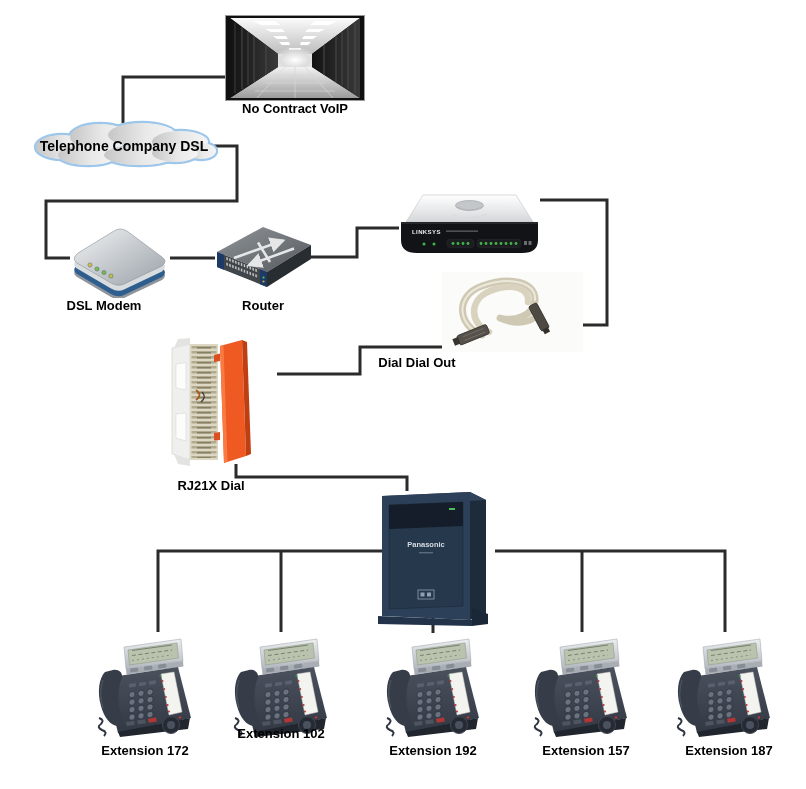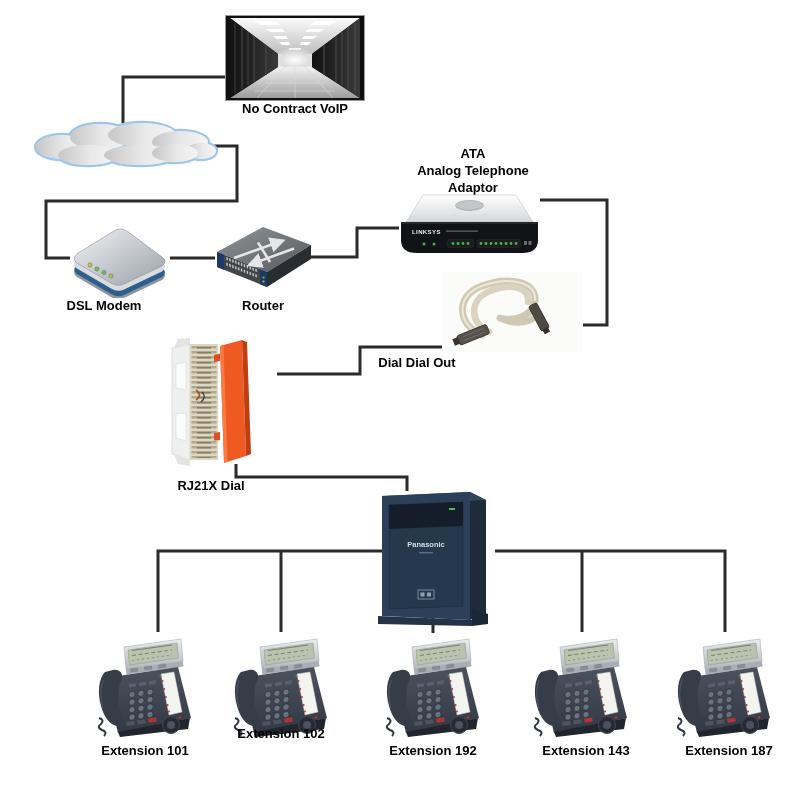--- a/index.html
+++ b/index.html
@@ -1,19 +1,19 @@
 <!DOCTYPE html>
 <html><head>
 <meta charset="utf-8">
 <style>
   html,body{margin:0;padding:0;background:#fff;}
   #canvas{position:relative;width:806px;height:789px;background:#ffffff;overflow:hidden;
           font-family:"Liberation Sans",sans-serif;}
   .node{position:absolute;}
-  .lbl{position:absolute;font-weight:700;font-size:13px;color:#000;text-align:center;
+  .lbl{position:absolute;font-weight:700;font-size:13px;color:#000;text-align:left;
        white-space:nowrap;transform:translateX(-50%);line-height:16px;}
   .lbl.big{font-size:14px;}
   .lbl .ln{display:block;}
   #wires{position:absolute;left:0;top:0;pointer-events:none;}
   svg{display:block;}
 </style>
 </head>
 <body>
 
 <div id="canvas">
@@ -339,36 +339,32 @@
       <ellipse cx="34" cy="27" rx="26" ry="12"></ellipse>
         <ellipse cx="72" cy="17" rx="30" ry="13"></ellipse>
       <ellipse cx="114" cy="15" rx="34" ry="12"></ellipse>
         <ellipse cx="152" cy="22" rx="28" ry="11"></ellipse>
       <ellipse cx="173" cy="31" rx="15" ry="8"></ellipse>
         <ellipse cx="60" cy="35" rx="30" ry="10"></ellipse>
       <ellipse cx="112" cy="35" rx="36" ry="10"></ellipse>
         <ellipse cx="147" cy="33" rx="23" ry="9"></ellipse>
     </g>
   </svg>
+  <div class="lbl big" style="left:124px;top:138px">Telephone Company DSL</div>
 
   <svg class="node" style="left:64px;top:216px" width="112" height="82">
     <use href="#sym-modem" xlink:href="#sym-modem"></use>
   </svg>
   <div class="lbl" style="left:104px;top:298px">DSL Modem</div>
 
   <svg class="node" style="left:207px;top:216px" width="112" height="82">
     <use href="#sym-router" xlink:href="#sym-router"></use>
   </svg>
   <div class="lbl" style="left:263px;top:298px">Router</div>
 
-  <div class="lbl" style="left:473px;top:145px;line-height:17px">
-    <span class="ln">ATA</span>
-    <span class="ln">Analog Telephone</span>
-    <span class="ln">Adaptor</span>
-  </div>
   <svg class="node" style="left:397px;top:192px" width="145" height="66">
     <use href="#sym-ata" xlink:href="#sym-ata"></use>
   </svg>
 
   <svg class="node" style="left:442px;top:272px" width="141" height="80">
     <use href="#sym-cable" xlink:href="#sym-cable"></use>
   </svg>
   <div class="lbl" style="left:417px;top:355px">Dial Dial Out</div>
 
   <svg class="node" style="left:160px;top:336px" width="92" height="132">
@@ -376,35 +372,35 @@
   </svg>
   <div class="lbl" style="left:211px;top:478px">RJ21X Dial</div>
 
   <svg class="node" style="left:372px;top:478px" width="125" height="150" viewBox="0 0 125 150">
     <use href="#sym-pbx" xlink:href="#sym-pbx"></use>
   </svg>
 
   <svg class="node" style="left:92px;top:634px" width="106" height="104">
       <use href="#sym-phone" xlink:href="#sym-phone"></use>
     </svg>
-  <div class="lbl" style="left:145px;top:743px">Extension 101</div>
+  <div class="lbl" style="left:145px;top:743px">Extension 172</div>
 
   <svg class="node" style="left:228px;top:634px" width="106" height="104">
       <use href="#sym-phone" xlink:href="#sym-phone"></use>
     </svg>
   <div class="lbl" style="left:281px;top:726px">Extension 102</div>
 
   <svg class="node" style="left:380px;top:634px" width="106" height="104">
       <use href="#sym-phone" xlink:href="#sym-phone"></use>
     </svg>
   <div class="lbl" style="left:433px;top:743px">Extension 192</div>
 
   <svg class="node" style="left:528px;top:634px" width="106" height="104">
       <use href="#sym-phone" xlink:href="#sym-phone"></use>
     </svg>
-  <div class="lbl" style="left:586px;top:743px">Extension 143</div>
+  <div class="lbl" style="left:586px;top:743px">Extension 157</div>
 
   <svg class="node" style="left:671px;top:634px" width="106" height="104">
       <use href="#sym-phone" xlink:href="#sym-phone"></use>
     </svg>
   <div class="lbl" style="left:729px;top:743px">Extension 187</div>
 
 </div>
 
 </body></html>

